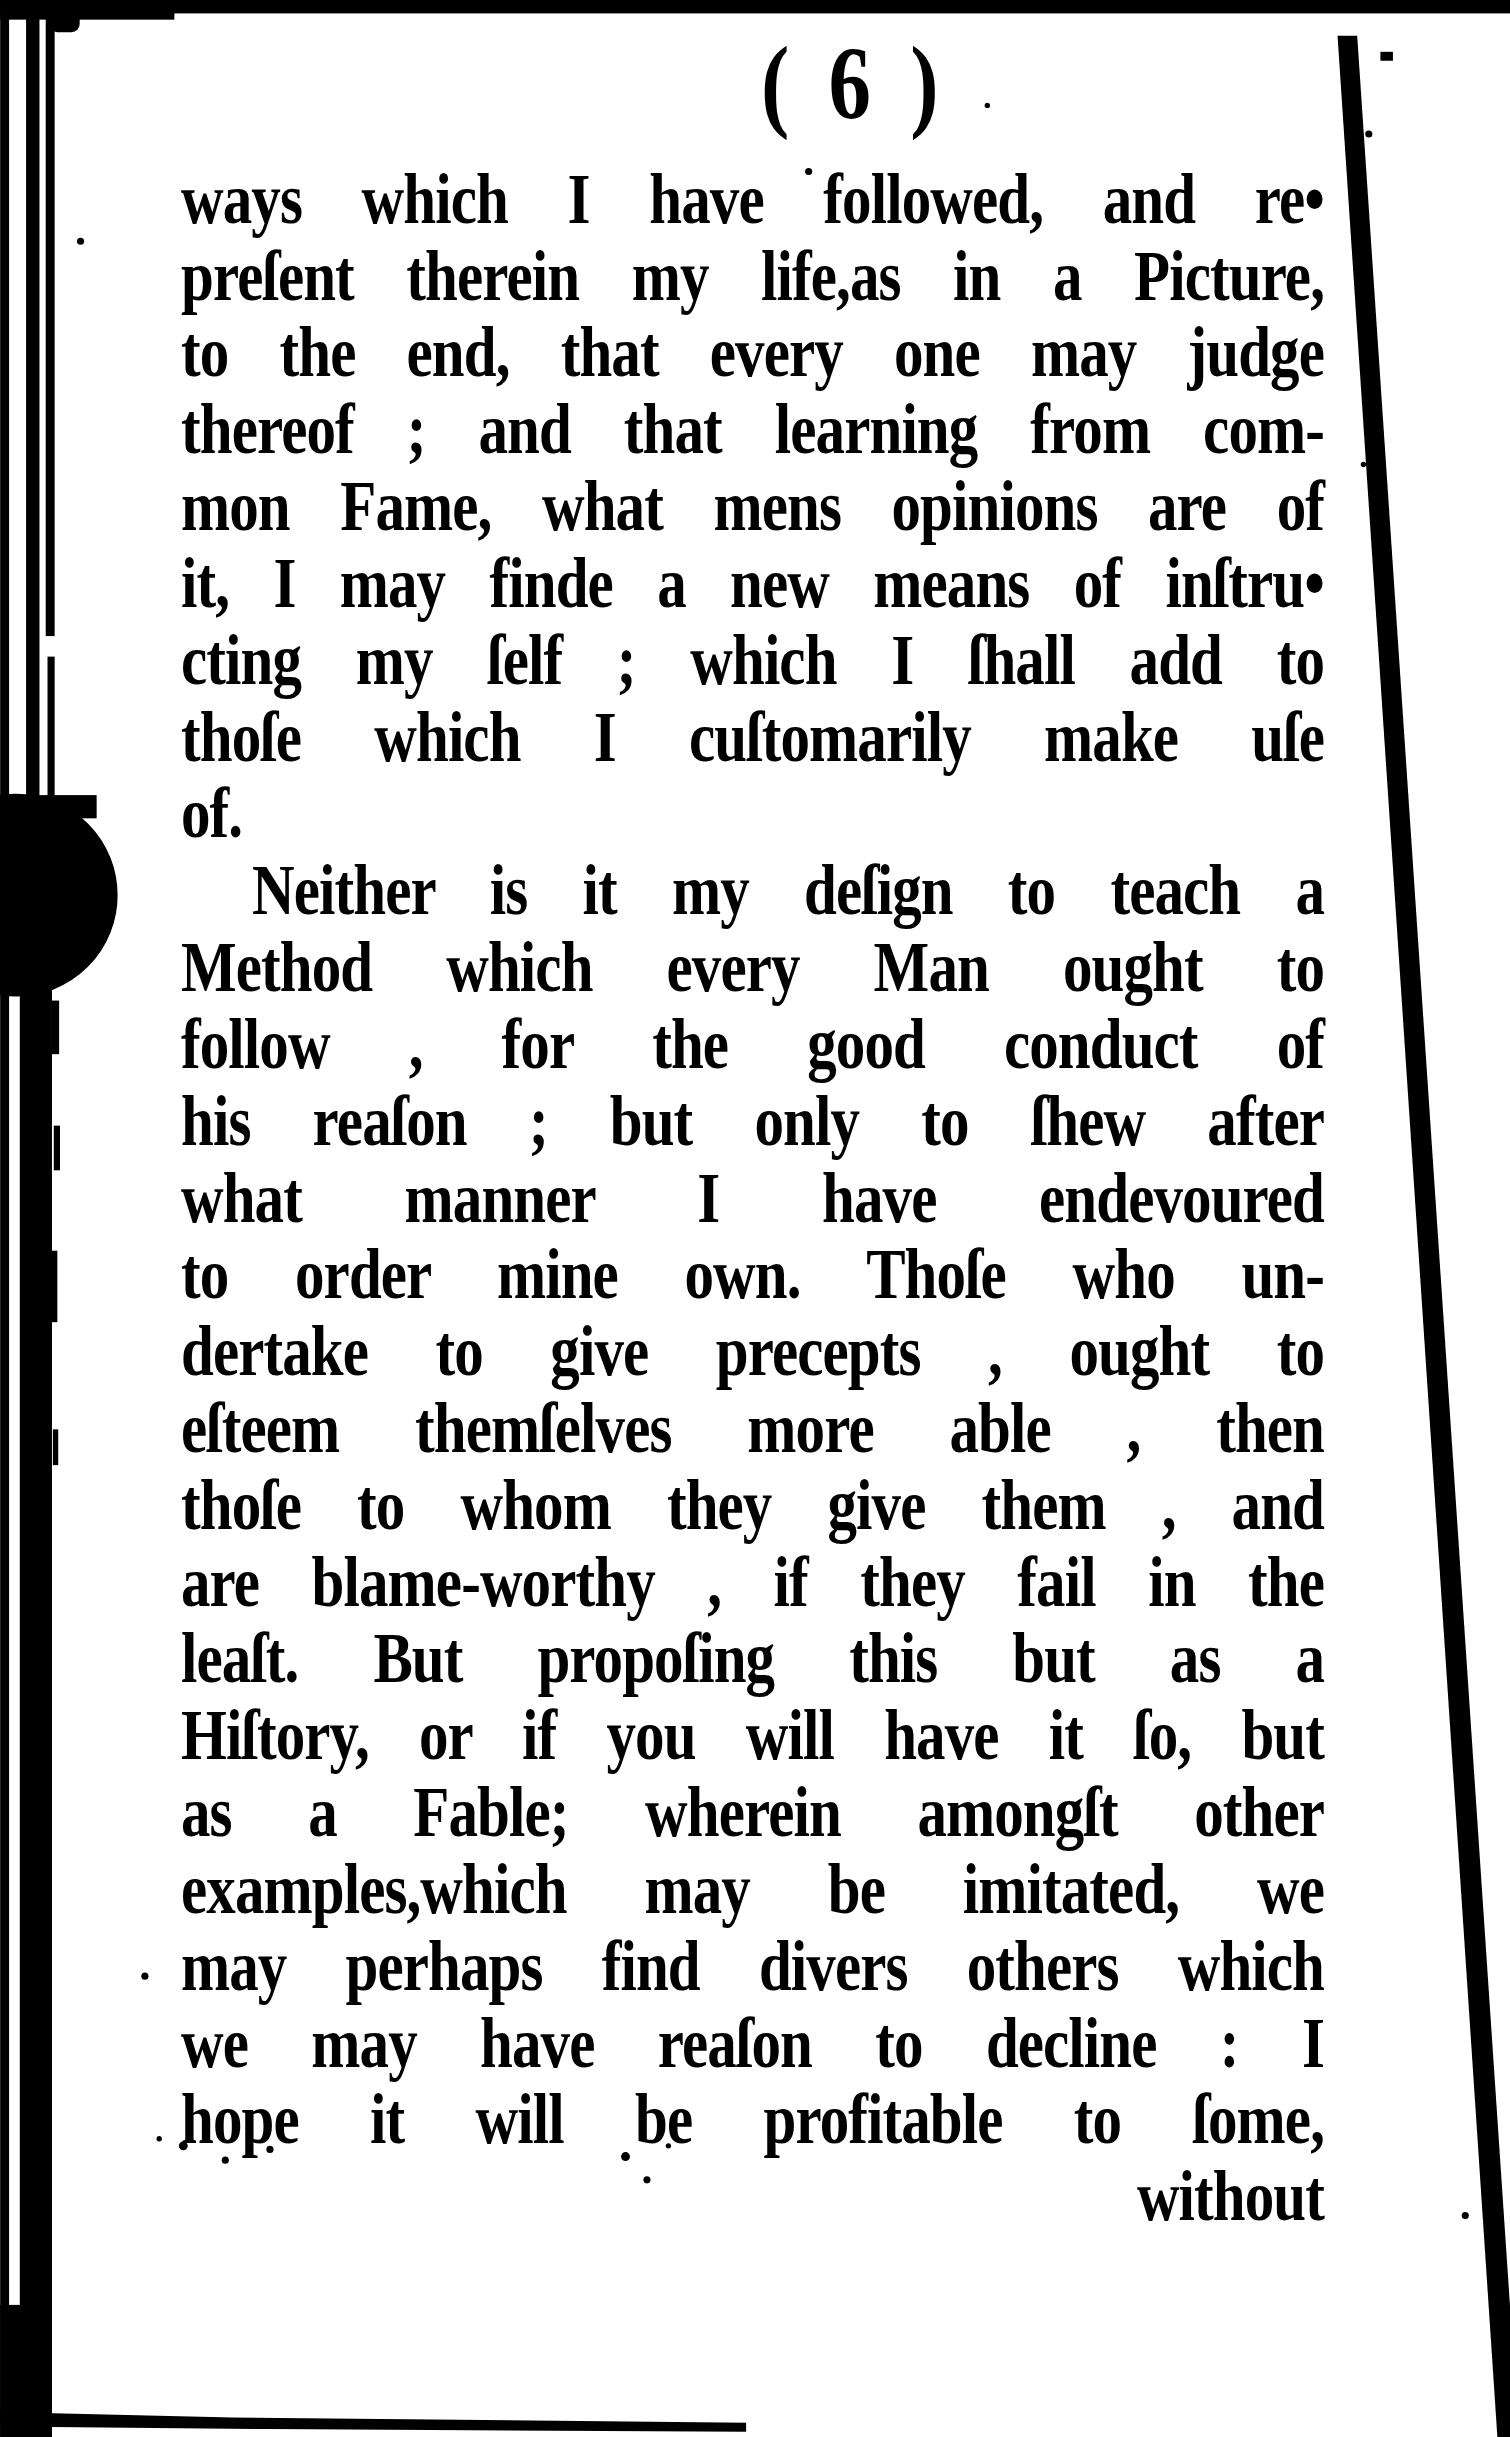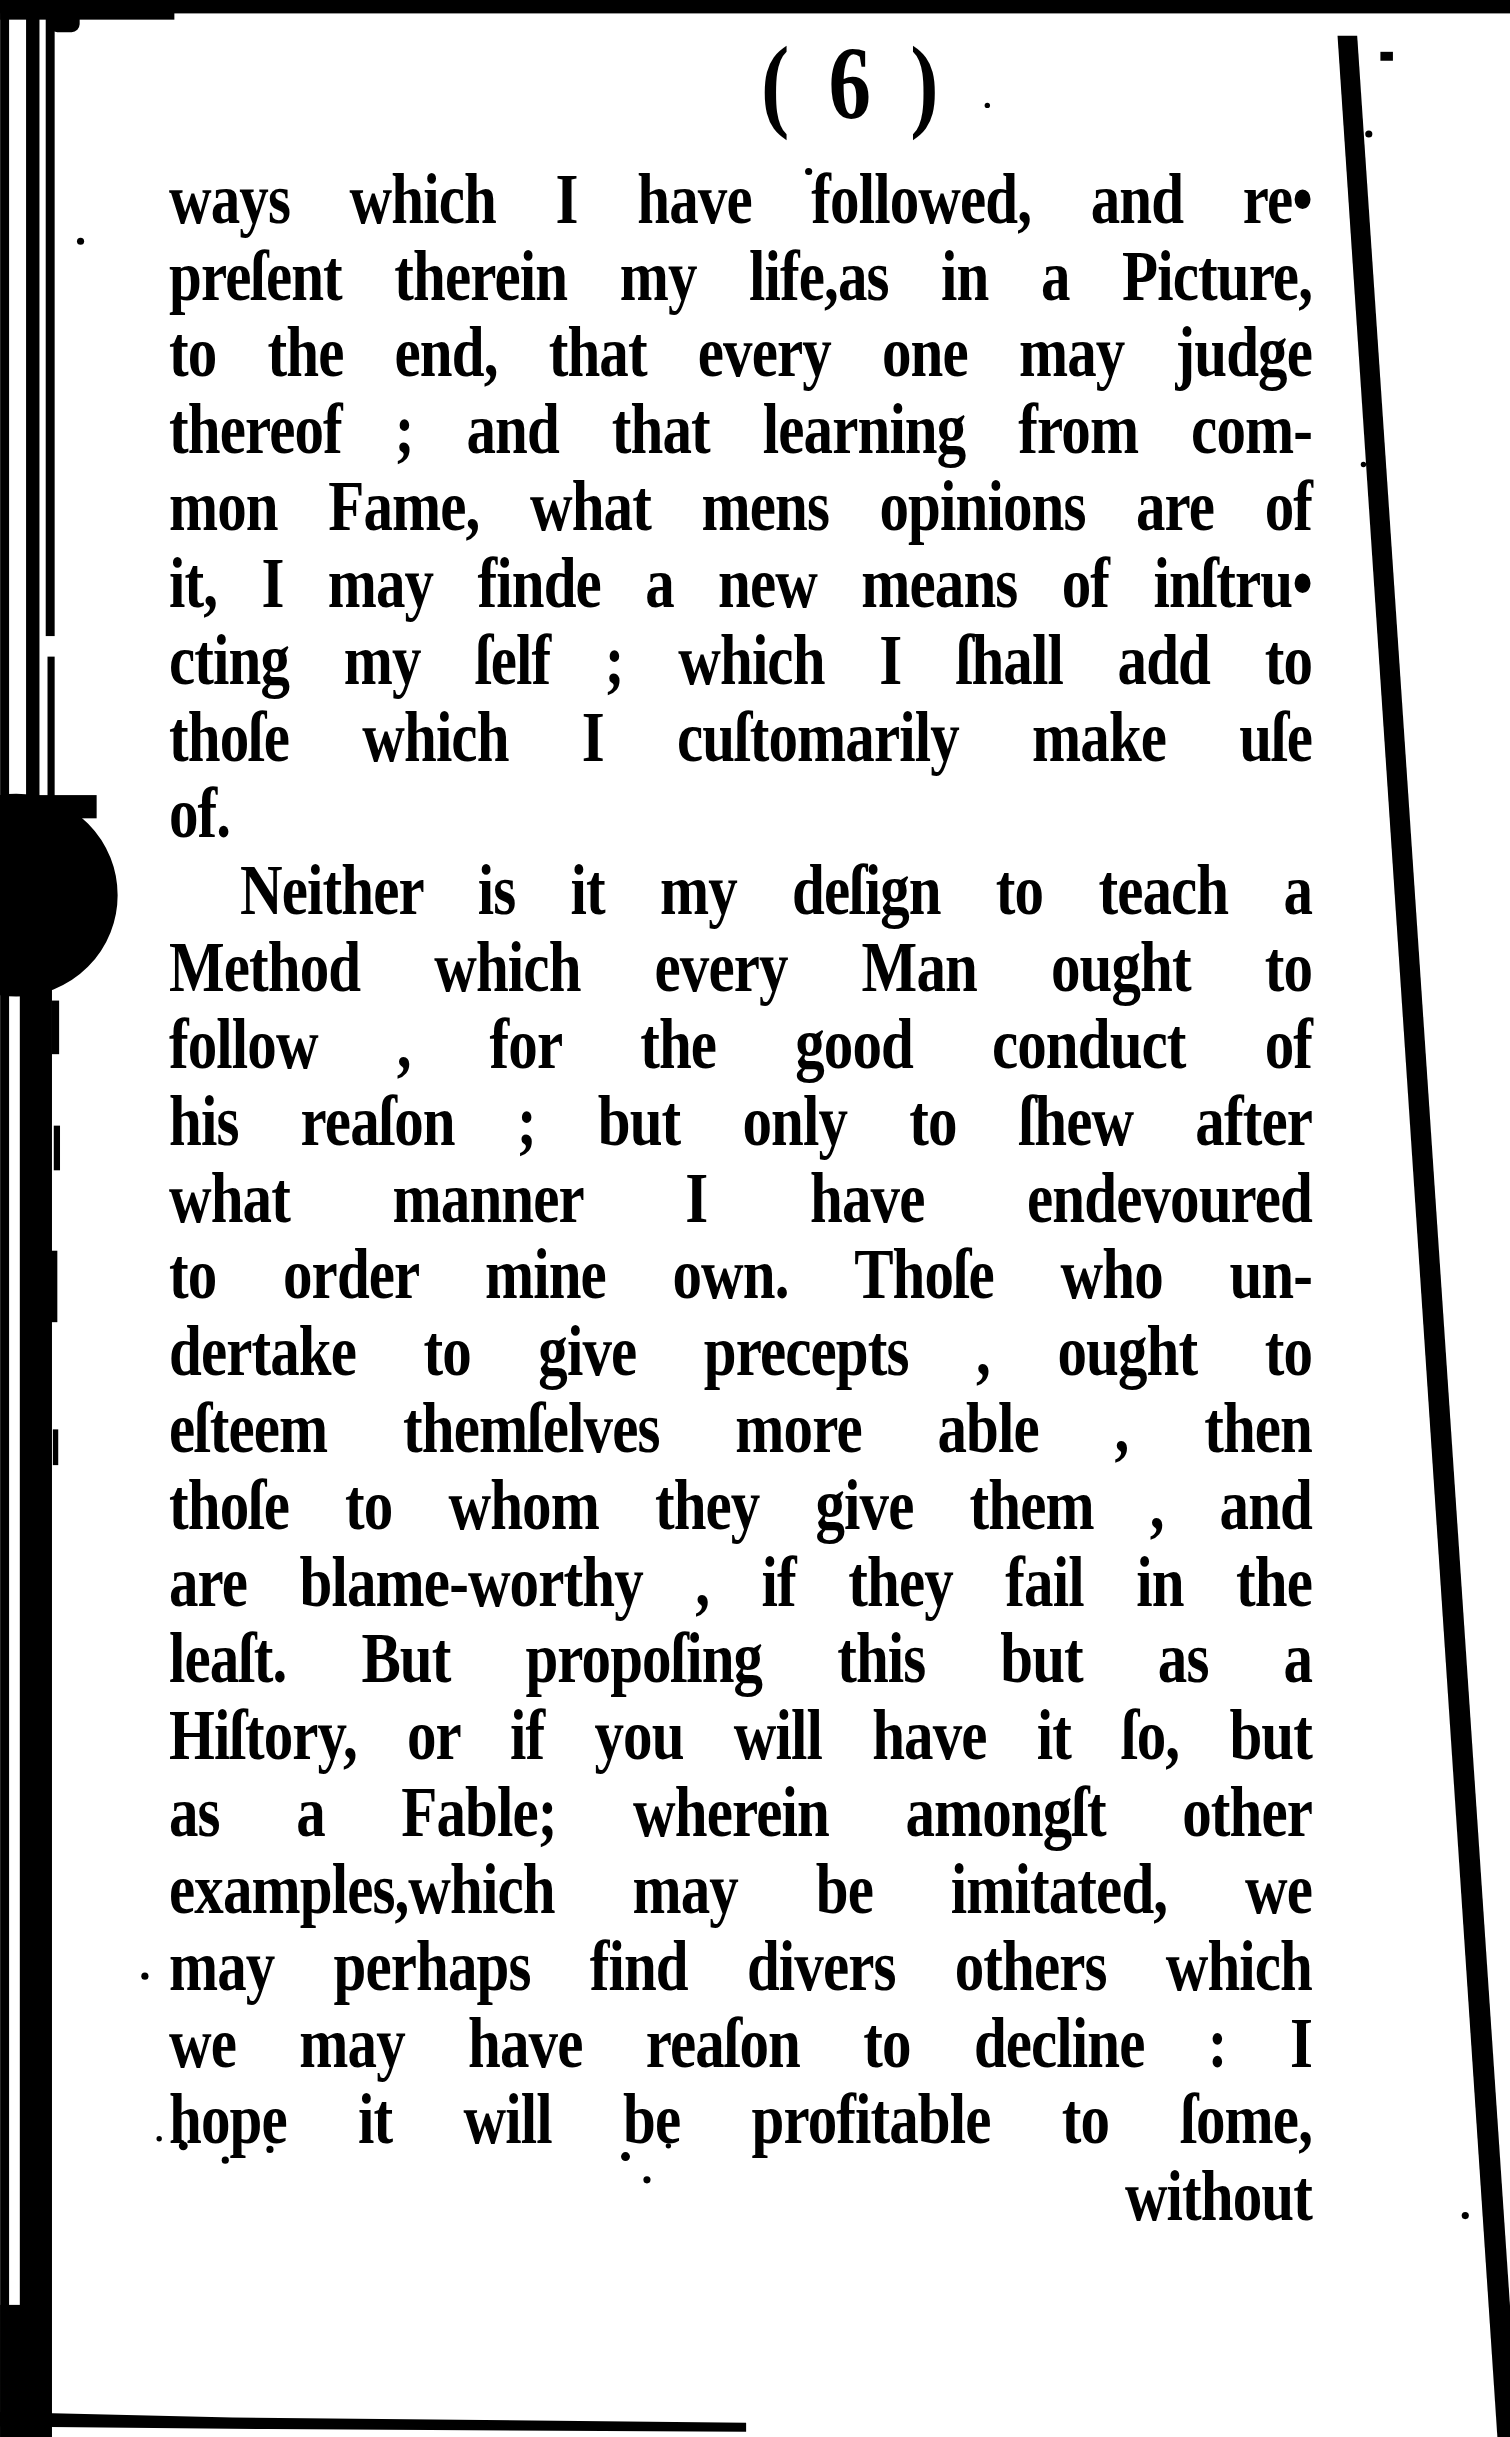--- a/index.html
+++ b/index.html
@@ -14,21 +14,21 @@
   .edges{position:absolute;left:0;top:0;pointer-events:none;}
   .edges *{fill:#000;}
   .pagenum{
     position:absolute;
     left:761px;top:30px;width:232px;height:107px;
     font-size:85px;line-height:107px;font-weight:700;
     letter-spacing:9px;
     transform:scaleY(1.22);
     white-space:nowrap;
   }
-  .textblock{position:absolute;left:4px;top:0;width:1491px;height:2438px;}
+  .textblock{position:absolute;left:16px;top:0;width:1491px;height:2438px;}
   .line{
     position:absolute;
     left:165px;width:1143px;height:77px;
     font-size:59px;line-height:77px;font-weight:700;
     letter-spacing:-0.9px;
     text-align:justify;
     text-align-last:justify;
     text-justify:inter-word;
     transform:scaleY(1.21);
     white-space:nowrap;

